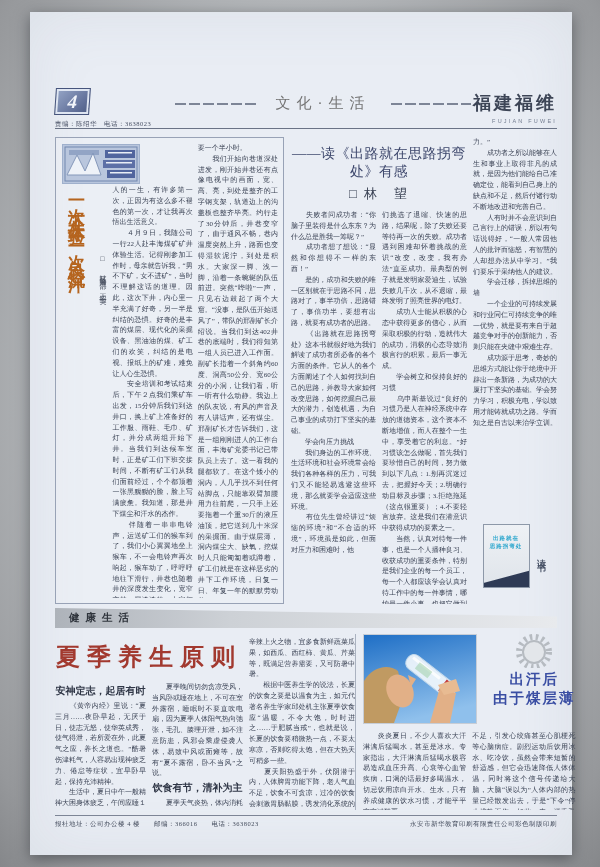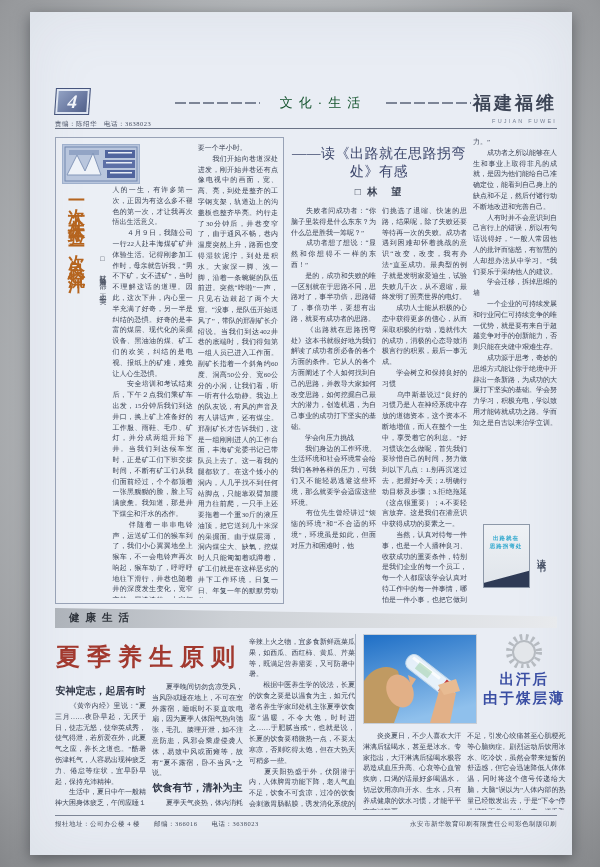--- a/index.html
+++ b/index.html
@@ -20,42 +20,42 @@
   .header-left{width:120px;}
   .pagenum-box{
     width:33px;height:25px;background:linear-gradient(135deg,#97a7c8 0%,#62719a 70%,#4d5c84 100%);
     border:1px solid #46547c;box-shadow:inset 0 0 0 2px #dfe6f2;
     color:#f2f5fb;font-weight:bold;font-style:italic;font-size:19px;
     display:flex;align-items:center;justify-content:center;transform:skewX(-4deg);
   }
   .editor-line{font-size:6.5px;color:#4a5266;margin-top:5px;letter-spacing:.5px;white-space:nowrap;}
   .header-center{flex:1;display:flex;align-items:center;margin-top:6px;}
   .h-rule{flex:1;height:2px;background:repeating-linear-gradient(90deg,#7d8596 0 11px,rgba(0,0,0,0) 11px 14px);}
-  .section-title{font-size:13px;color:#14532d;letter-spacing:6px;margin:0 20px;white-space:nowrap;}
+  .section-title{font-size:15px;color:#737373;letter-spacing:6px;margin:0 20px;white-space:nowrap;}
   .header-right{width:86px;text-align:right;margin-top:3px;}
   .masthead-cn{font-size:18px;font-weight:bold;letter-spacing:3px;color:#3d4556;white-space:nowrap;}
   .masthead-en{font-size:5.5px;letter-spacing:2.2px;color:#737d90;margin-top:3px;font-family:"Liberation Sans",sans-serif;}
   
   .coltext{font-size:7px;line-height:10.8px;text-align:justify;color:#3a4254;white-space:pre-line;overflow:hidden;}
   
   .main-row{display:flex;gap:7px;height:467px;margin-top:8px;}
   .left-box{width:229px;box-sizing:border-box;border:1px solid #98a2b6;padding:5px;position:relative;display:flex;gap:5px;background:rgba(255,255,255,.12);}
   .stamp{position:absolute;top:6px;left:6px;width:76px;height:38px;border:1px solid #9fb0cc;}
   .lt-strip{width:30px;padding-top:48px;display:flex;flex-direction:column;align-items:center;}
   .lt-title{writing-mode:vertical-rl;font-weight:bold;font-size:17px;color:#b5641e;letter-spacing:5px;line-height:30px;}
   .lt-t2{margin-top:16px;}
   .lt-byline{width:12px;writing-mode:vertical-rl;font-size:7px;letter-spacing:2px;color:#3d4556;padding-top:112px;}
   .lt-col{width:84px;}
   .lt-col1{padding-top:42px;}
   .mid-box{flex:1;display:flex;gap:6px;}
   .mid-left{width:176px;display:flex;flex-direction:column;}
   .mid-head{text-align:center;padding:2px 0 7px;}
   .mid-title{font-size:25px;font-weight:bold;color:#2aa6cd;letter-spacing:1px;}
   .mid-sub{font-size:14px;color:#3c466b;margin-top:6px;letter-spacing:.5px;}
-  .mid-by{font-size:10px;color:#3a4254;margin-top:4px;letter-spacing:2px;font-weight:bold;}
+  .mid-by{font-size:13px;color:#3a4254;margin-top:4px;letter-spacing:2px;}
   .mid-cols{flex:1;display:flex;gap:6px;overflow:hidden;}
   .mcol{width:85px;}
   .mid-right{width:84px;display:flex;flex-direction:column;}
   .mcol3{flex:1;}
   .book-block{height:88px;display:flex;align-items:center;justify-content:center;gap:5px;padding:4px 0;}
   .book-cover{width:45px;height:62px;border:1px solid #8d98a8;background:linear-gradient(180deg,#eef1f5,#dfe4ea);position:relative;overflow:hidden;}
   .bc-text{font-size:5.5px;font-weight:bold;color:#2aa6cd;text-align:center;white-space:pre-line;padding-top:9px;line-height:8px;letter-spacing:1px;}
   .bc-swoosh{position:absolute;bottom:-2px;left:0;right:0;height:22px;background:linear-gradient(165deg,rgba(0,0,0,0) 45%,#2e3a55 48%);}
   .book-label{writing-mode:vertical-rl;font-size:9px;color:#4a5468;letter-spacing:4px;font-weight:bold;}
   
@@ -66,21 +66,21 @@
   
   .bottom-row{display:flex;height:176px;margin-top:6px;}
   .summer{width:300px;display:flex;gap:6px;}
   .summer-left{width:188px;display:flex;flex-direction:column;}
   .summer-title{font-size:24px;font-weight:bold;color:#a2392f;letter-spacing:7px;text-align:center;padding:7px 0 9px;white-space:nowrap;}
   .summer-cols{flex:1;display:flex;gap:6px;overflow:hidden;}
   .scol{width:91px;display:flex;flex-direction:column;}
   .subhead{font-size:10px;font-weight:bold;color:#2f3646;text-align:center;margin:2px 0 3px;}
   .summer-col3{width:106px;padding-top:3px;}
   .water{flex:1;border-left:1px solid #aab2c0;padding-left:7px;display:flex;flex-direction:column;}
-  .water-top{display:flex;gap:6px;height:92px;}
+  .water-top{display:flex;gap:16px;height:92px;}
   .photo{width:112px;height:88px;position:relative;overflow:hidden;border:1px solid #c7cdd6;}
   .water-right{flex:1;display:flex;flex-direction:column;align-items:center;}
   .water-title{font-size:14.5px;font-weight:bold;color:#3a4ea3;line-height:19px;letter-spacing:2px;text-align:center;margin-top:2px;white-space:nowrap;}
   .water-cols{flex:1;display:flex;gap:6px;margin-top:5px;overflow:hidden;}
   .wcol{flex:1;}
   
   .pfooter{margin-top:5px;border-top:1px solid #7d8596;padding-top:4px;display:flex;justify-content:space-between;font-size:6.5px;color:#454d5e;letter-spacing:.5px;}
 </style>
 </head>
 <body>

